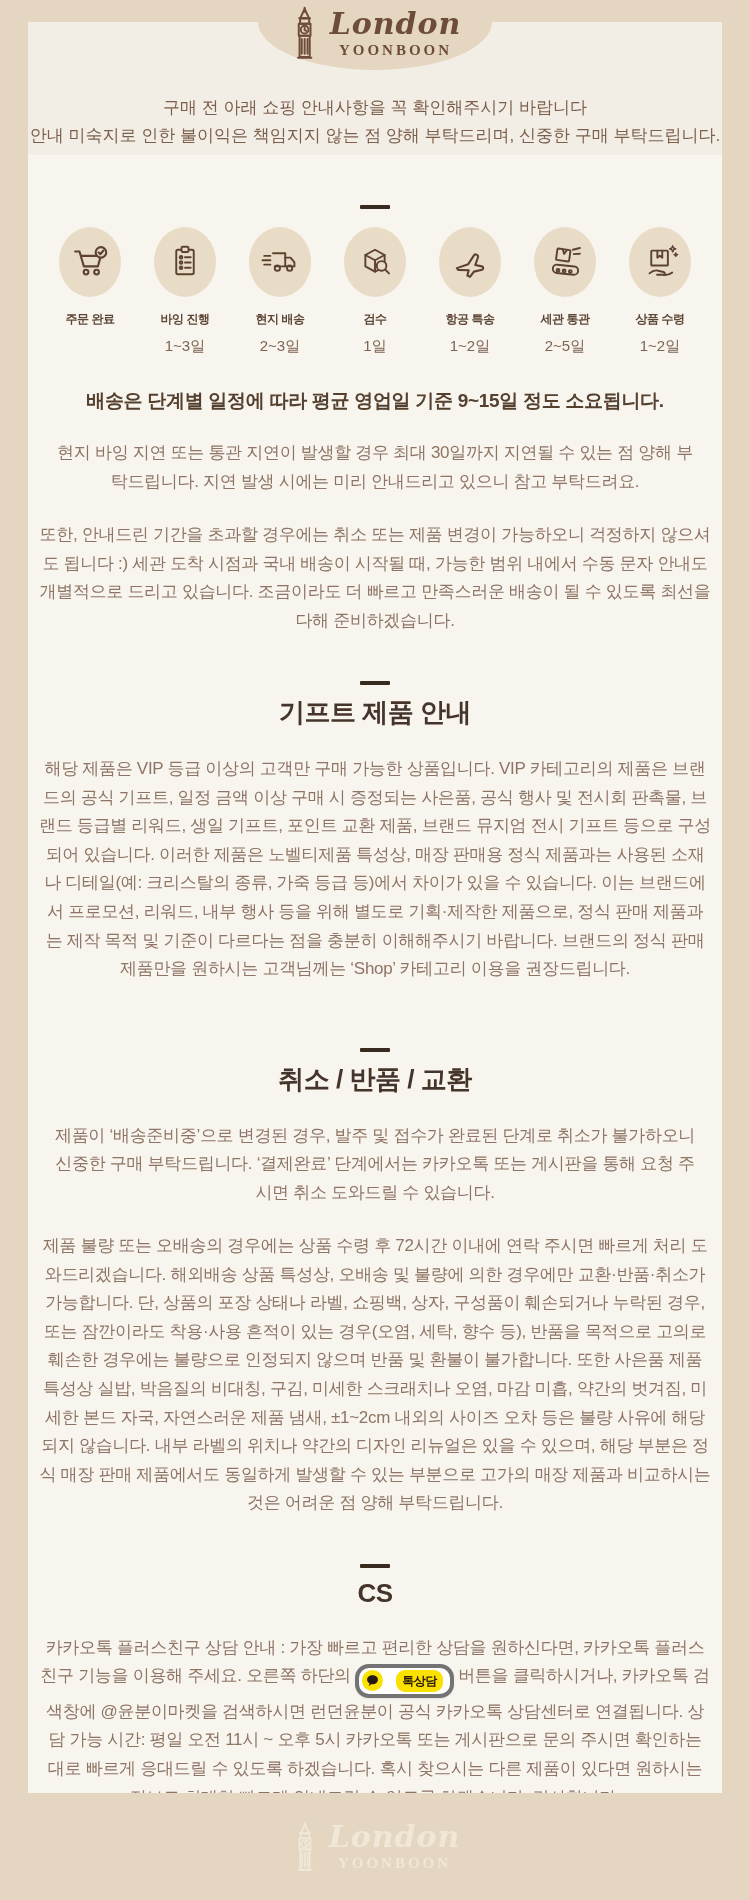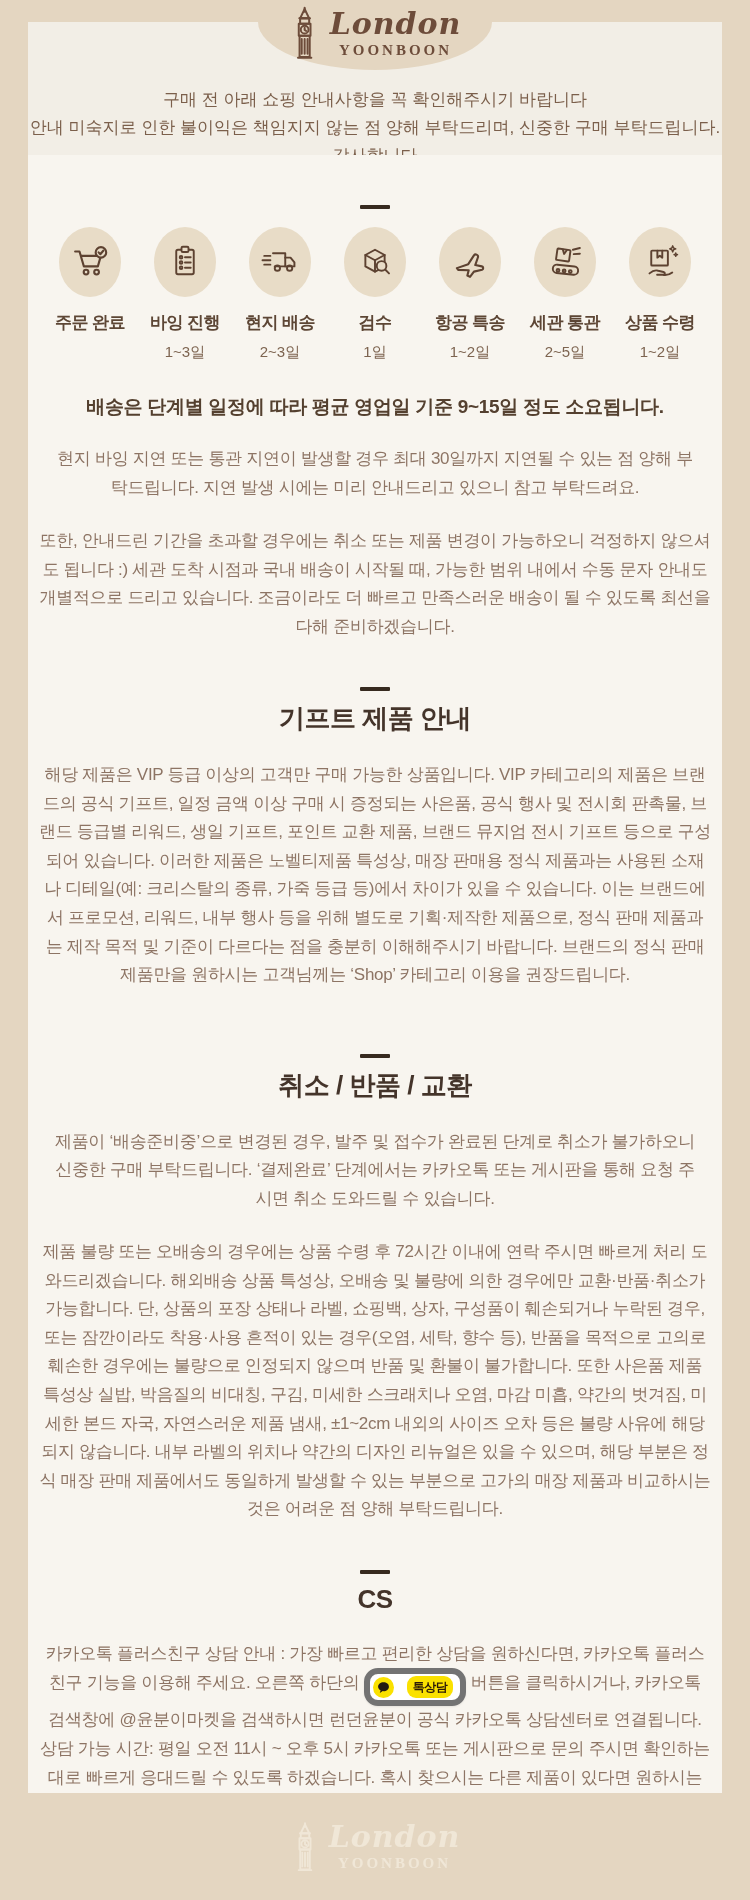--- a/index.html
+++ b/index.html
@@ -8,41 +8,41 @@
   .frame{position:absolute;left:28px;right:28px;top:22px;bottom:107px;overflow:hidden;}
   .notice-panel{position:relative;height:133px;background:#f2eee6;}
   .logo-bump{position:absolute;top:0;left:50%;transform:translateX(-50%);width:234px;height:48px;background:#e4d6c1;border-radius:0 0 117px 117px / 0 0 48px 48px;}
   .content-panel{position:absolute;top:133px;left:0;right:0;bottom:0;background:#f8f5ef;overflow:hidden;}
 
   .brand-logo{position:absolute;top:6px;left:50%;transform:translateX(-50%);display:flex;align-items:center;gap:9px;z-index:3;}
   .brand-text{display:flex;flex-direction:column;align-items:center;line-height:1;}
   .brand-script{font-family:"DejaVu Serif",serif;font-style:italic;font-weight:700;font-size:30px;color:#6d4c3a;letter-spacing:1px;}
   .brand-caps{font-family:"Liberation Serif",serif;font-size:15px;font-weight:700;color:#6d4c3a;letter-spacing:3px;margin-top:4px;}
 
-  .notice-text{position:absolute;top:64px;left:0;right:0;text-align:center;color:#7b5f4b;font-size:17px;line-height:28px;}
+  .notice-text{position:absolute;top:72px;left:0;right:0;text-align:center;color:#7b5f4b;font-size:17px;line-height:28px;}
 
   .dash{width:30px;height:4px;background:#372a1f;margin:0 auto;border-radius:1px;}
   .section-title{margin:10px 0 0;font-size:26px;font-weight:700;color:#44342a;text-align:center;letter-spacing:-0.5px;}
 
   .steps-row{display:flex;justify-content:center;margin-top:18px;}
   .step{width:95px;text-align:center;}
   .step-circle{width:62px;height:70px;border-radius:50%;background:#e8dcc7;margin:0 auto;display:flex;align-items:center;justify-content:center;}
-  .step-label{margin-top:14px;font-size:17px;font-weight:700;color:#5d4635;letter-spacing:-0.5px;}
+  .step-label{margin-top:14px;font-size:12px;font-weight:700;color:#5d4635;letter-spacing:-0.5px;}
   .step-days{margin-top:9px;font-size:15px;color:#7d6450;min-height:18px;}
 
   .highlight{margin:32px auto 0;width:660px;text-align:center;font-size:19px;font-weight:700;color:#54402f;letter-spacing:-0.3px;}
   .body-text{margin:25px auto 0;width:644px;text-align:center;font-size:17px;line-height:1.68;color:#8d7464;letter-spacing:-0.3px;}
   .wide{width:672px;}
 
   .sec-gap-1{margin-top:50px;}
   .sec-gap-2{margin-top:46px;}
   .sec-gap-3{margin-top:64px;}
   .sec-gap-4{margin-top:46px;}
 
-  .kakao-badge{display:inline-flex;align-items:center;vertical-align:-6px;background:#ffffff;border:6px solid #737373;border-radius:14px;padding:2px 7px 2px 3px;gap:13px;box-shadow:0 1px 2px rgba(0,0,0,0.08);}
+  .kakao-badge{display:inline-flex;align-items:center;vertical-align:-6px;background:#ffffff;border:4px solid #737373;border-radius:14px;padding:2px 7px 2px 3px;gap:13px;box-shadow:0 1px 2px rgba(0,0,0,0.08);}
   .kakao-circle{width:21px;height:21px;border-radius:50%;background:#fae100;display:inline-flex;align-items:center;justify-content:center;}
   .kakao-label{background:#fae100;border-radius:9px;padding:1px 6px;font-size:12px;font-weight:700;color:#2b1a07;letter-spacing:-0.5px;}
 
   .footer{position:absolute;left:0;right:0;bottom:0;height:107px;display:flex;align-items:center;justify-content:center;}
   .footer .brand-script,.footer .brand-caps{color:#f1e8d9;}
   .footer-logo{display:flex;align-items:center;gap:9px;opacity:0.95;}
 
   svg{display:block;}
 </style>
 </head>

